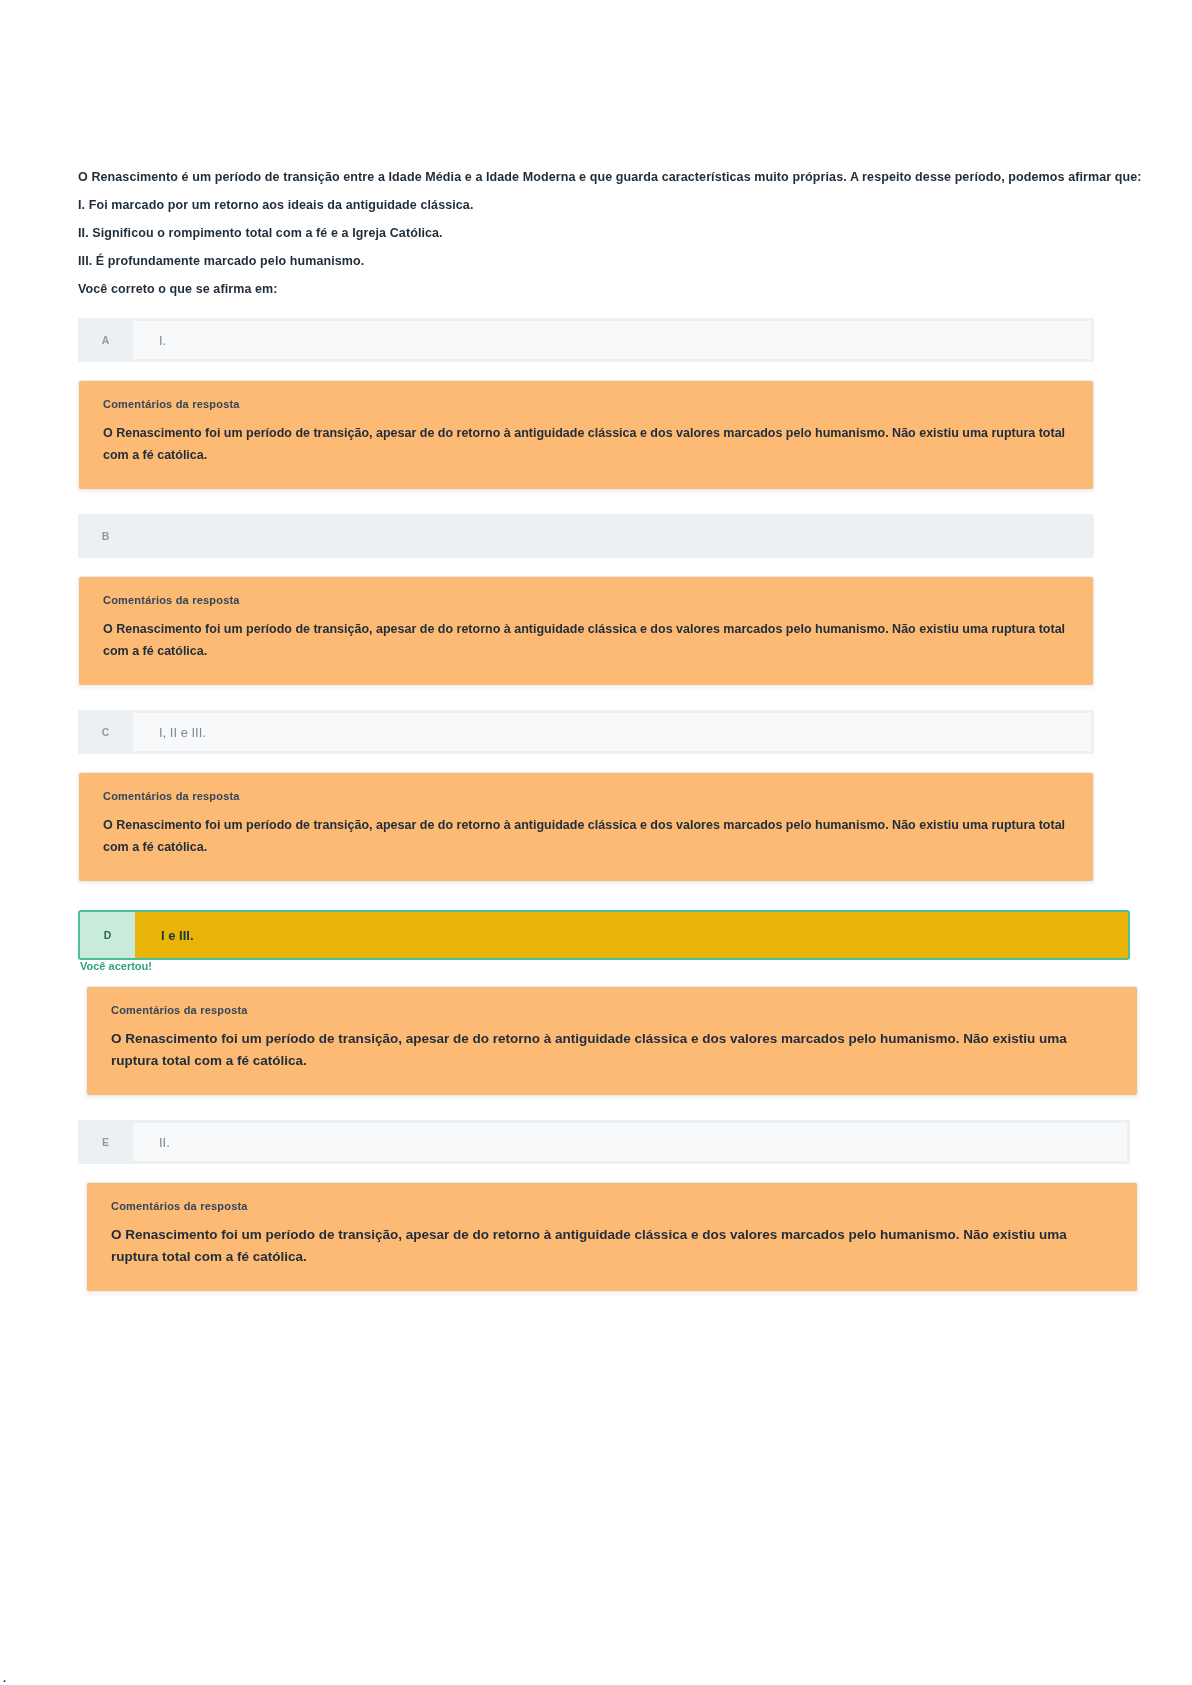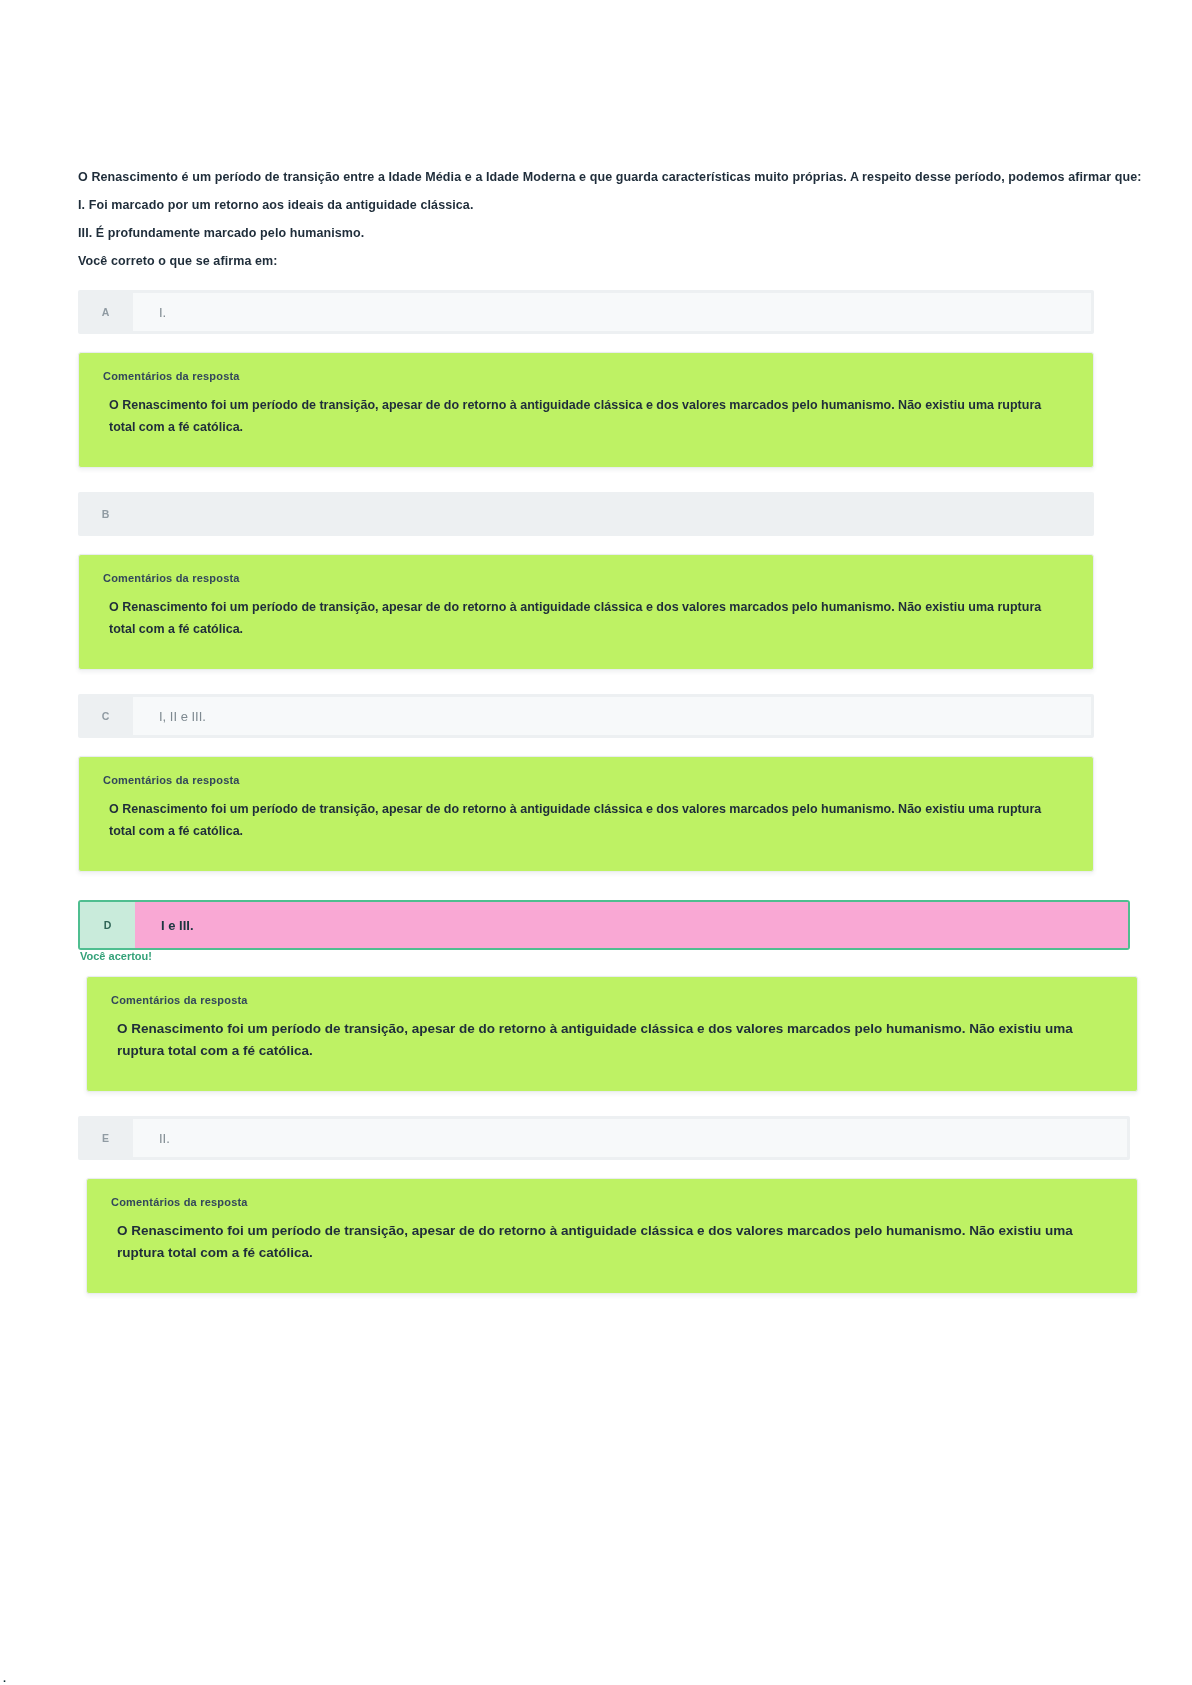--- a/index.html
+++ b/index.html
@@ -75,50 +75,50 @@
     background: #c9ebdb;
     height: 50px;
     border-radius: 3px;
   }
   .row.correct .badge {
     color: #2f6456;
     background: #c9ebdb;
   }
   .row.correct .val {
     margin: 0;
-    background: #f9a8d4;
+    background: #eab308;
     color: #1c3640;
     font-weight: bold;
   }
   .feedback {
     margin: 0 0 0 2px;
     font-size: 11px;
     font-weight: bold;
     color: #35a27a;
   }
   
   .card {
     box-sizing: border-box;
-    background: #bef264;
+    background: #fdba74;
     border: 1px solid #e9edef;
     border-radius: 3px;
     box-shadow: 0 2px 4px rgba(30, 45, 58, 0.07);
     padding: 17px 22px 23px 24px;
     margin-top: 18px;
   }
   .card.indent { margin-left: 8px; }
   .card .card-heading {
     margin: 0 0 12px 0;
     font-size: 11px;
     font-weight: bold;
     color: #33475b;
     letter-spacing: 0.2px;
   }
   .card .card-text {
-    margin: 6px;
+    margin: 0;
     font-size: 12.5px;
     line-height: 22px;
     font-weight: bold;
     color: #1f2d3a;
     max-width: 968px;
   }
   .card.big .card-text {
     font-size: 13.5px;
     max-width: 998px;
   }
@@ -133,20 +133,21 @@
   }
 </style>
 </head>
 <body>
 
 <div class="page">
   <div class="content">
 
     <p class="q-line">O Renascimento é um período de transição entre a Idade Média e a Idade Moderna e que guarda características muito próprias. A respeito desse período, podemos afirmar que:</p>
     <p class="q-line">I. Foi marcado por um retorno aos ideais da antiguidade clássica.</p>
+    <p class="q-line">II. Significou o rompimento total com a fé e a Igreja Católica.</p>
     <p class="q-line">III. É profundamente marcado pelo humanismo.</p>
     <p class="q-line">Você correto o que se afirma em:</p>
 
 
     <div class="row w-abc mt-rowA">
       <div class="badge">A</div>
       <div class="val">I.</div>
     </div>
     <div class="card w-abc">
       <div class="card-heading">Comentários da resposta</div>

